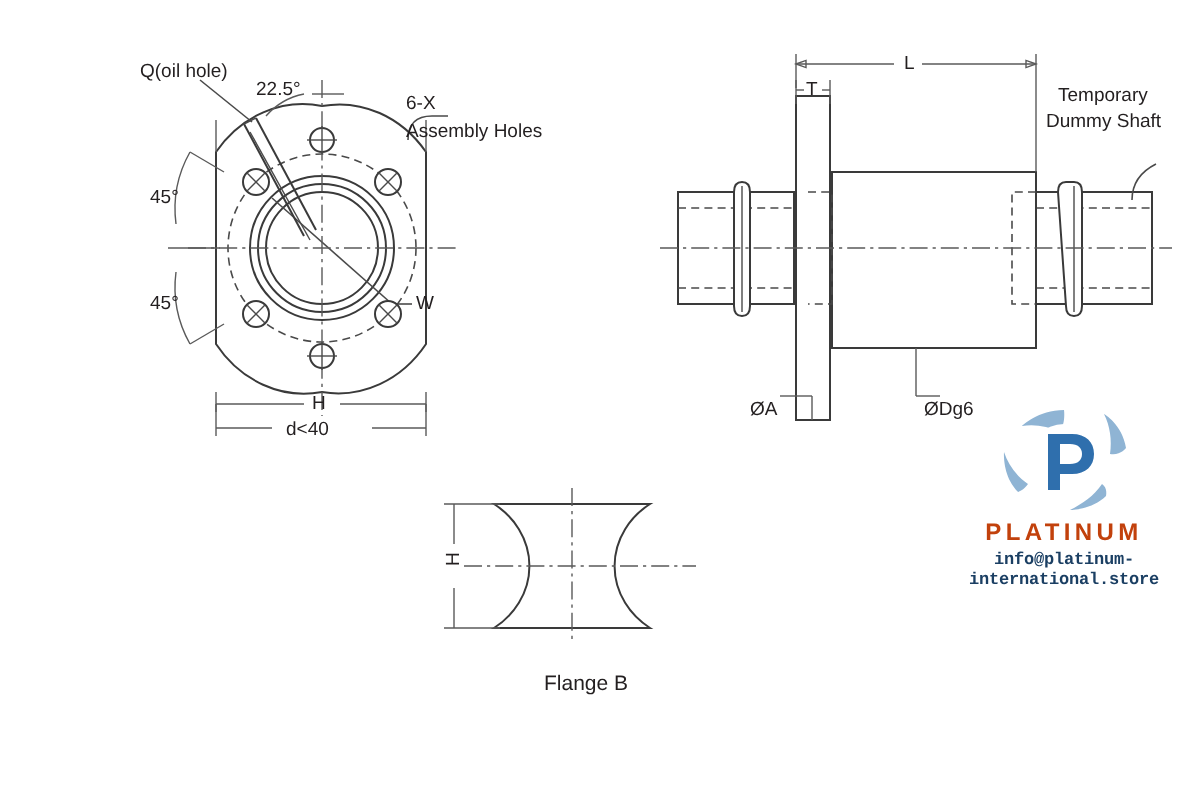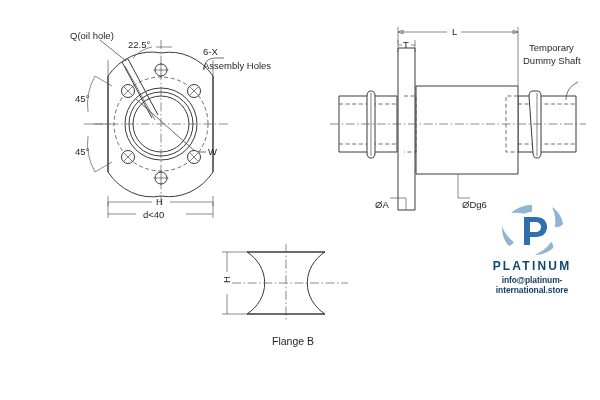--- a/index.html
+++ b/index.html
@@ -89,25 +89,25 @@
     position: relative;
     width: 70px;
     height: 56px;
     margin: 0 auto;
   }
   .wm-name {
     font-family: "Liberation Sans", sans-serif;
     font-size: 12px;
     letter-spacing: 2.2px;
     font-weight: bold;
-    color: #0c4a6e;
+    color: #c2410c;
     margin-top: 1px;
   }
   .wm-mail {
-    font-family: Liberation Sans, sans-serif;
+    font-family: Liberation Mono, monospace;
     font-size: 8.5px;
     font-weight: bold;
     color: #1b3f63;
     margin-top: 2px;
     letter-spacing: -0.1px;
   }
 </style>
 </head>
 <body>
 

